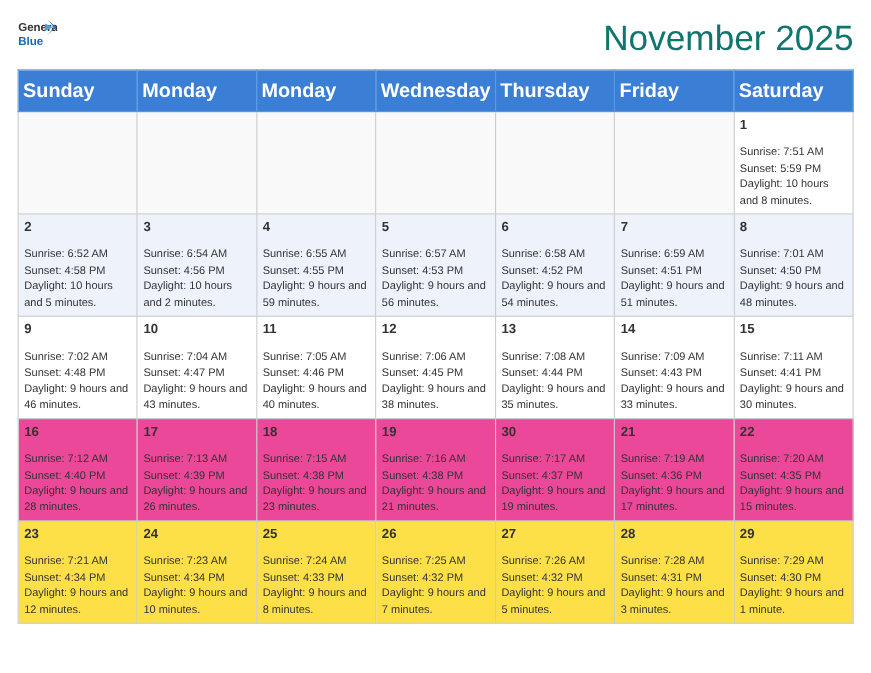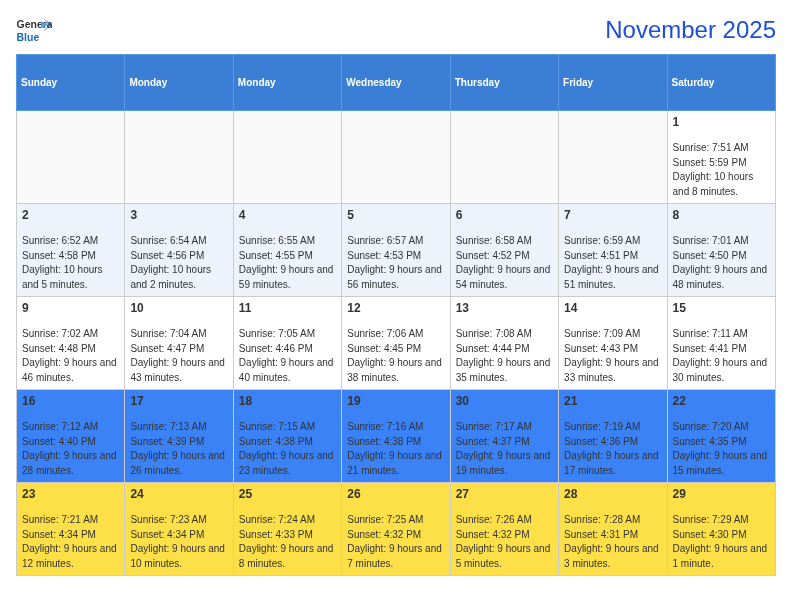--- a/index.html
+++ b/index.html
@@ -22,40 +22,40 @@
       gap: 4px;
     }
     .logo-icon {
       width: 36px;
       height: 28px;
     }
     .title-area {
       text-align: right;
     }
     .month-title {
-      font-size: 24px;
+      font-size: 32px;
       font-weight: normal;
-      color: #1d4ed8;
+      color: #0f766e;
     }
     .location-title {
       font-size: 14px;
       color: #444;
       margin-top: 2px;
     }
     .calendar-table {
       width: 100%;
       border-collapse: collapse;
       border: 1px solid #ccc;
     }
     .calendar-table th {
       background-color: #3a7fd5;
       color: #fff;
-      font-size: 10px;
+      font-size: 18px;
       font-weight: bold;
-      padding: 22px 4px;
+      padding: 8px 4px;
       text-align: left;
       border: 1px solid #5a9ae5;
     }
     .calendar-table td {
       border: 1px solid #ccc;
       vertical-align: top;
       padding: 4px 5px;
       font-size: 10.5px;
       color: #333;
       width: calc(100% / 7);
@@ -173,21 +173,21 @@
         </td>
         <td>
           <span class="day-number">14</span>
           <div class="day-info">Sunrise: 7:09 AM<br>Sunset: 4:43 PM<br>Daylight: 9 hours and 33 minutes.</div>
         </td>
         <td>
           <span class="day-number">15</span>
           <div class="day-info">Sunrise: 7:11 AM<br>Sunset: 4:41 PM<br>Daylight: 9 hours and 30 minutes.</div>
         </td>
       </tr>
-      <tr style="background: #3b82f6;">
+      <tr style="background: #ec4899;">
         <td>
           <span class="day-number">16</span>
           <div class="day-info">Sunrise: 7:12 AM<br>Sunset: 4:40 PM<br>Daylight: 9 hours and 28 minutes.</div>
         </td>
         <td>
           <span class="day-number">17</span>
           <div class="day-info">Sunrise: 7:13 AM<br>Sunset: 4:39 PM<br>Daylight: 9 hours and 26 minutes.</div>
         </td>
         <td>
           <span class="day-number">18</span>

